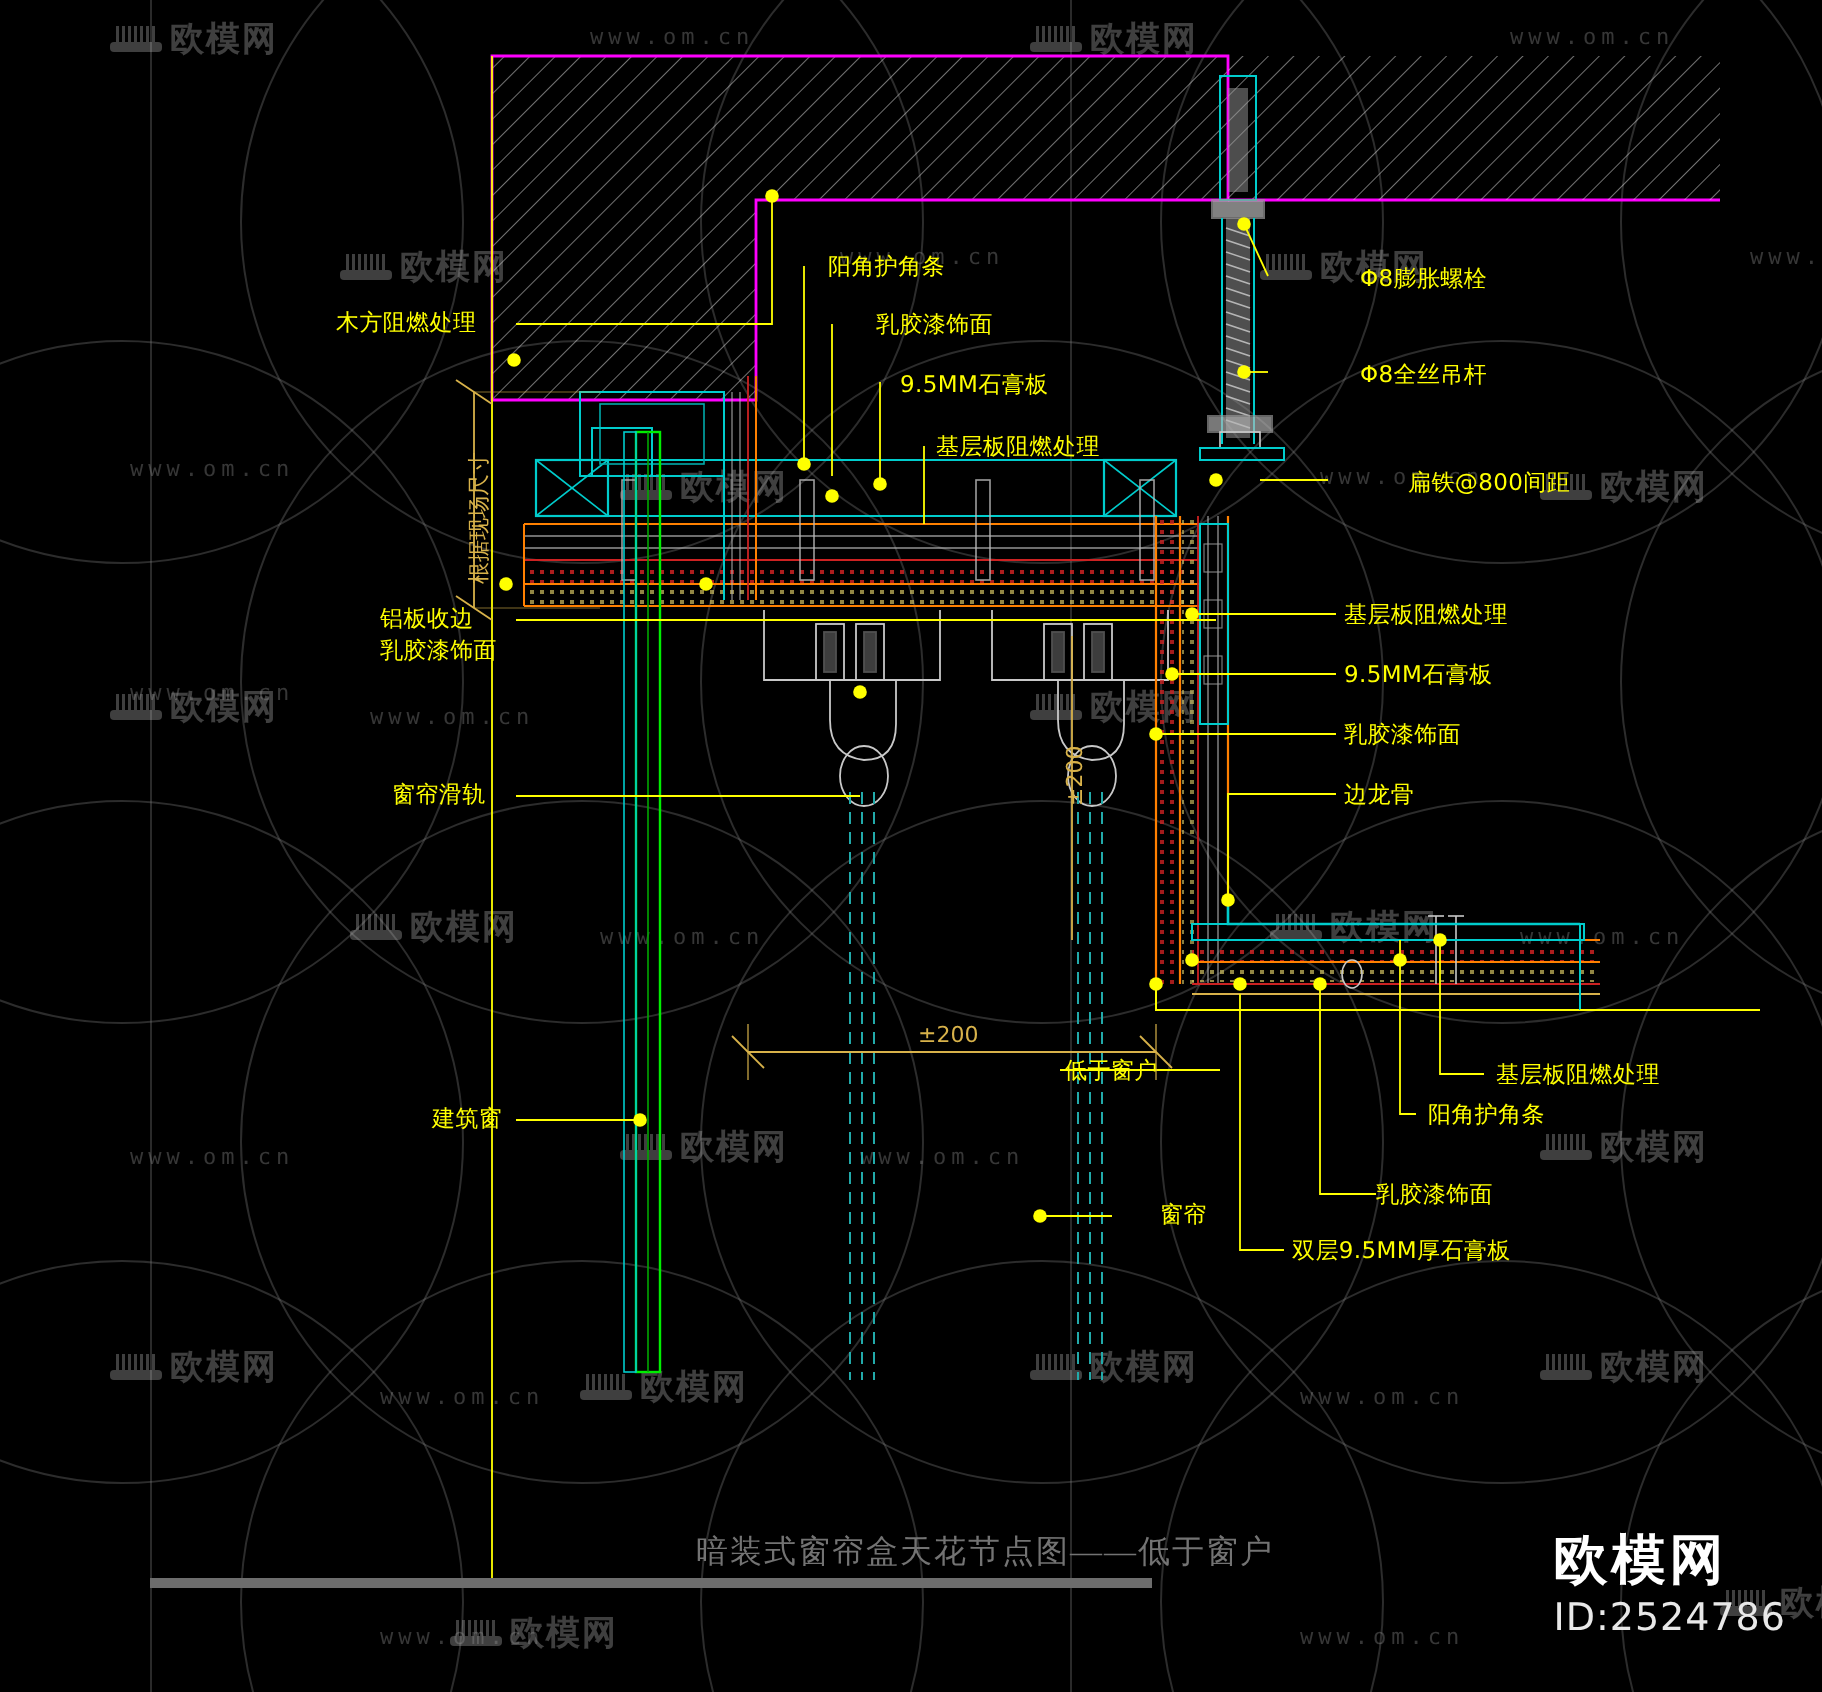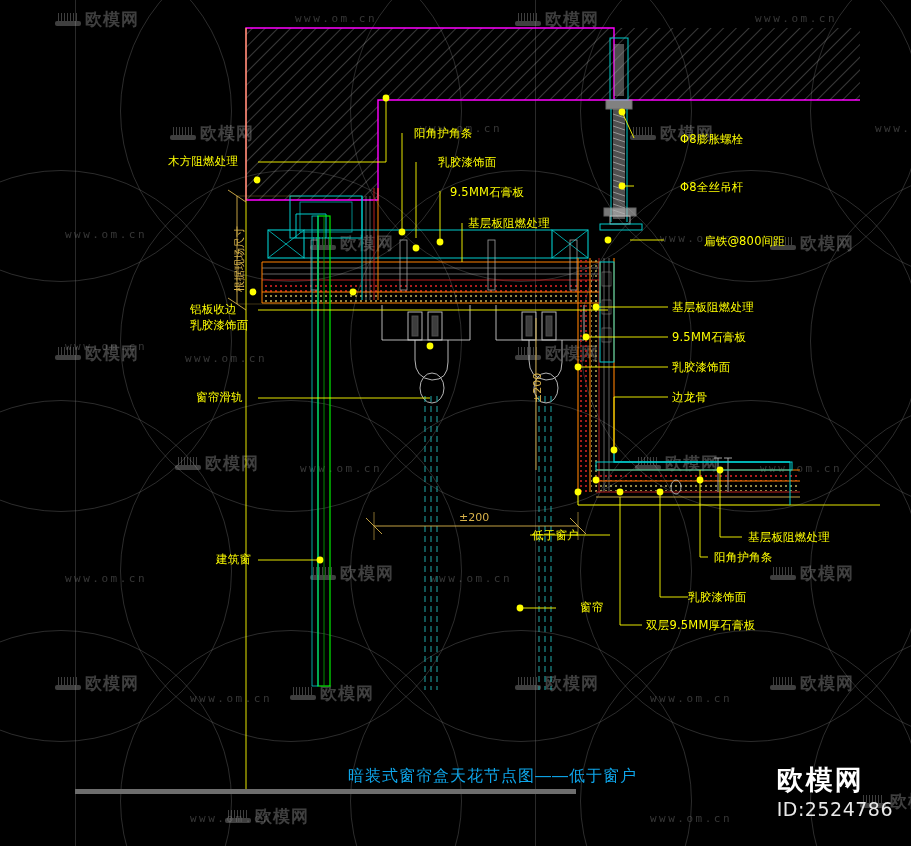--- a/index.html
+++ b/index.html
@@ -29,22 +29,22 @@
   svg{position:absolute;inset:0;width:911px;height:846px;}
 
   
   .lbl{position:absolute;color:#ffff00;font-size:11.5px;white-space:nowrap;
        font-family:"DejaVu Sans",sans-serif;letter-spacing:.2px;line-height:14px;}
   .dim{position:absolute;color:#d8b24a;font-size:11px;white-space:nowrap;
        font-family:"DejaVu Sans",sans-serif;}
   .dim.vert{transform:rotate(-90deg);transform-origin:left top;}
 
   
-  .title{position:absolute;color:#0ea5e9;font-size:16px;white-space:nowrap;
-         font-family:Liberation Sans, sans-serif;letter-spacing:1px;}
+  .title{position:absolute;color:#737373;font-size:16px;white-space:nowrap;
+         font-family:Liberation Serif, serif;letter-spacing:1px;}
   .title-bar{position:absolute;background:#6d6d6d;}
 
   
   .brand{position:absolute;right:18px;}
   .brand .bname{color:#fff;font-size:27px;font-weight:bold;letter-spacing:2px;
      font-family:"DejaVu Sans",sans-serif;}
   .brand .bid{color:#e8e8e8;font-size:19px;letter-spacing:.5px;
      font-family:"DejaVu Sans",sans-serif;}
 </style>
 </head>

